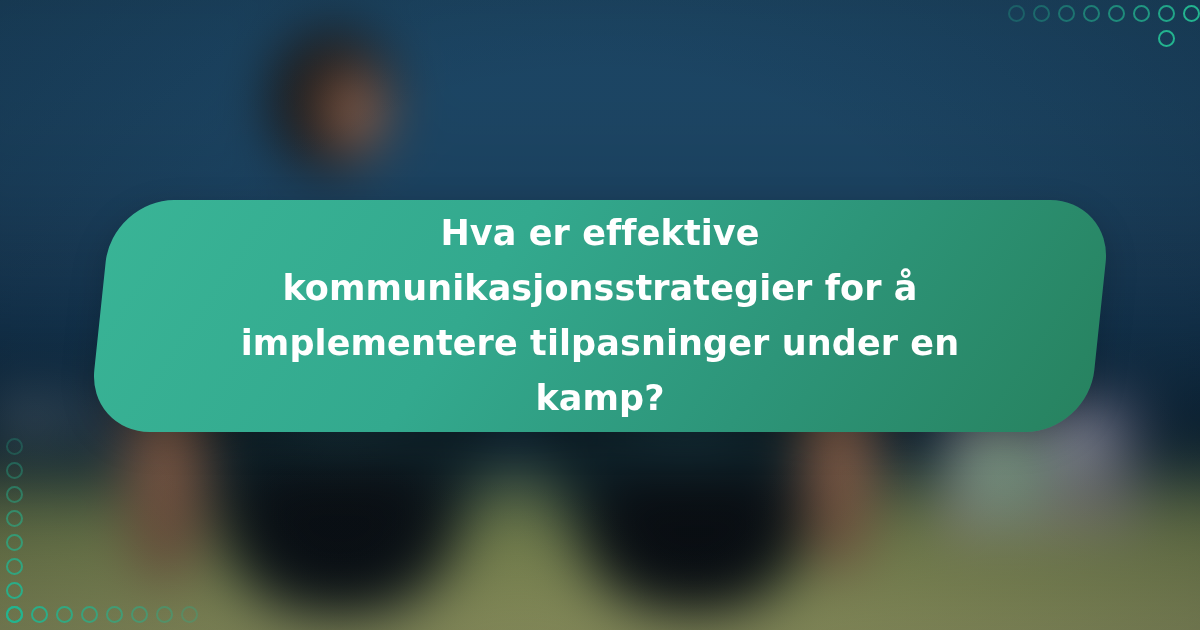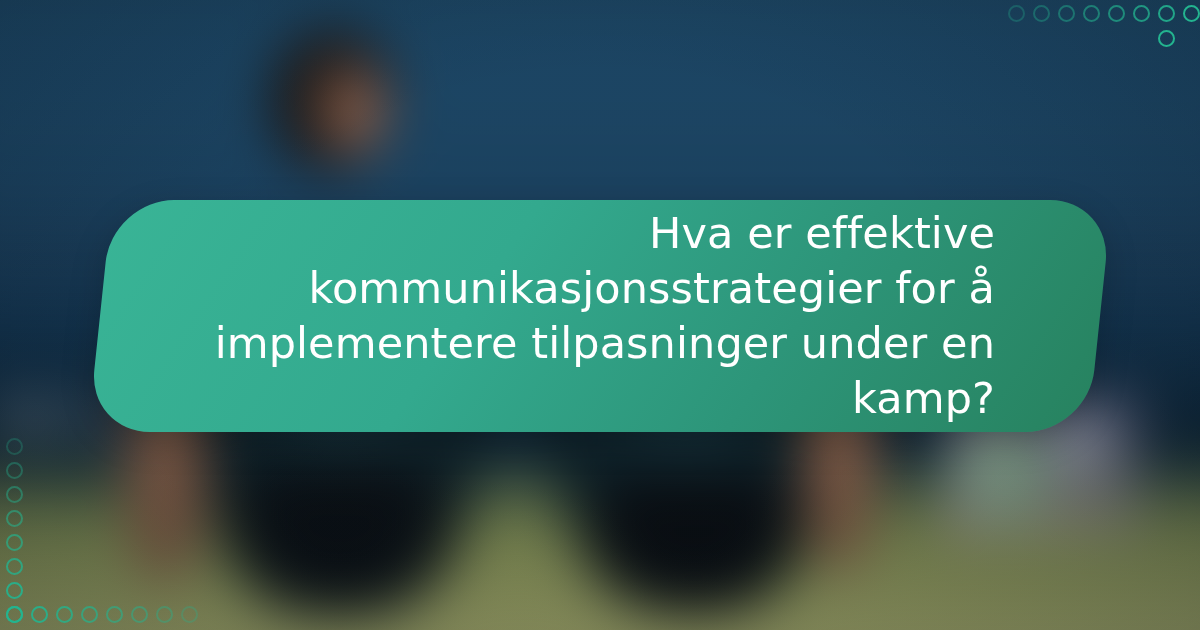--- a/index.html
+++ b/index.html
@@ -161,24 +161,24 @@
   #quote-text-wrap {
     position:absolute;
     left:100px; top:200px;
     width:1000px; height:232px;
     display:flex;
     align-items:center;
     justify-content:center;
   }
   #quote-text {
     color:#ffffff;
-    font-size:43px;
+    font-size:35px;
     line-height:55px;
-    font-weight:400;
-    text-align:right;
+    font-weight:700;
+    text-align:center;
     letter-spacing:.1px;
     max-width:790px;
     font-family:"DejaVu Sans", sans-serif;
     text-rendering:optimizeLegibility;
   }
 </style>
 </head>
 <body>
 
 <div id="stage">

